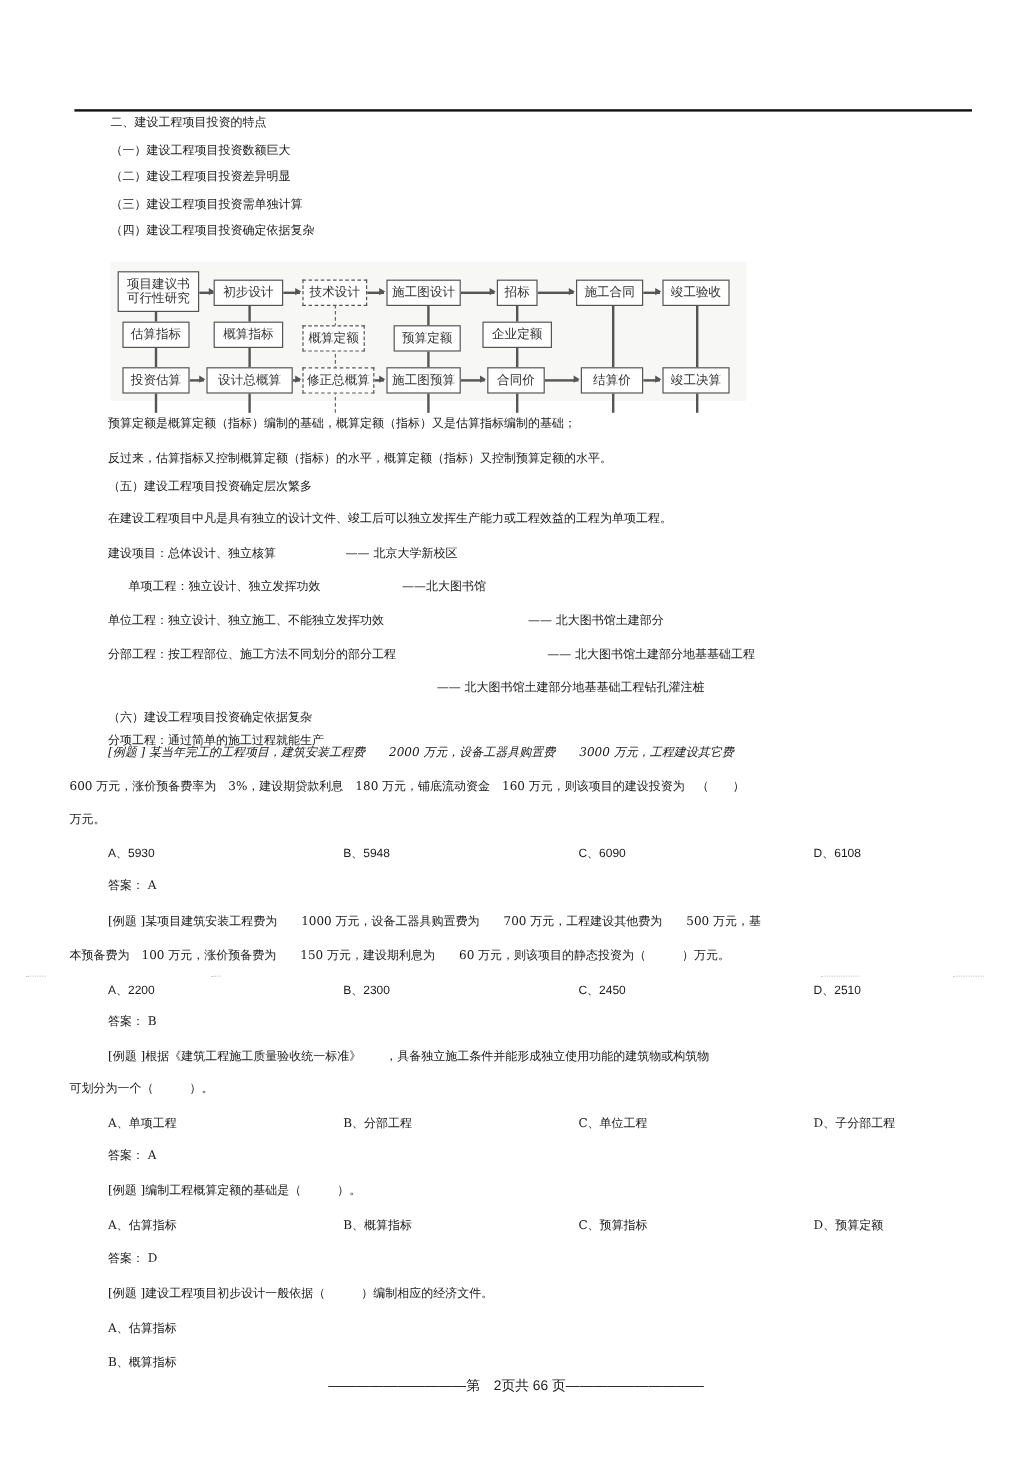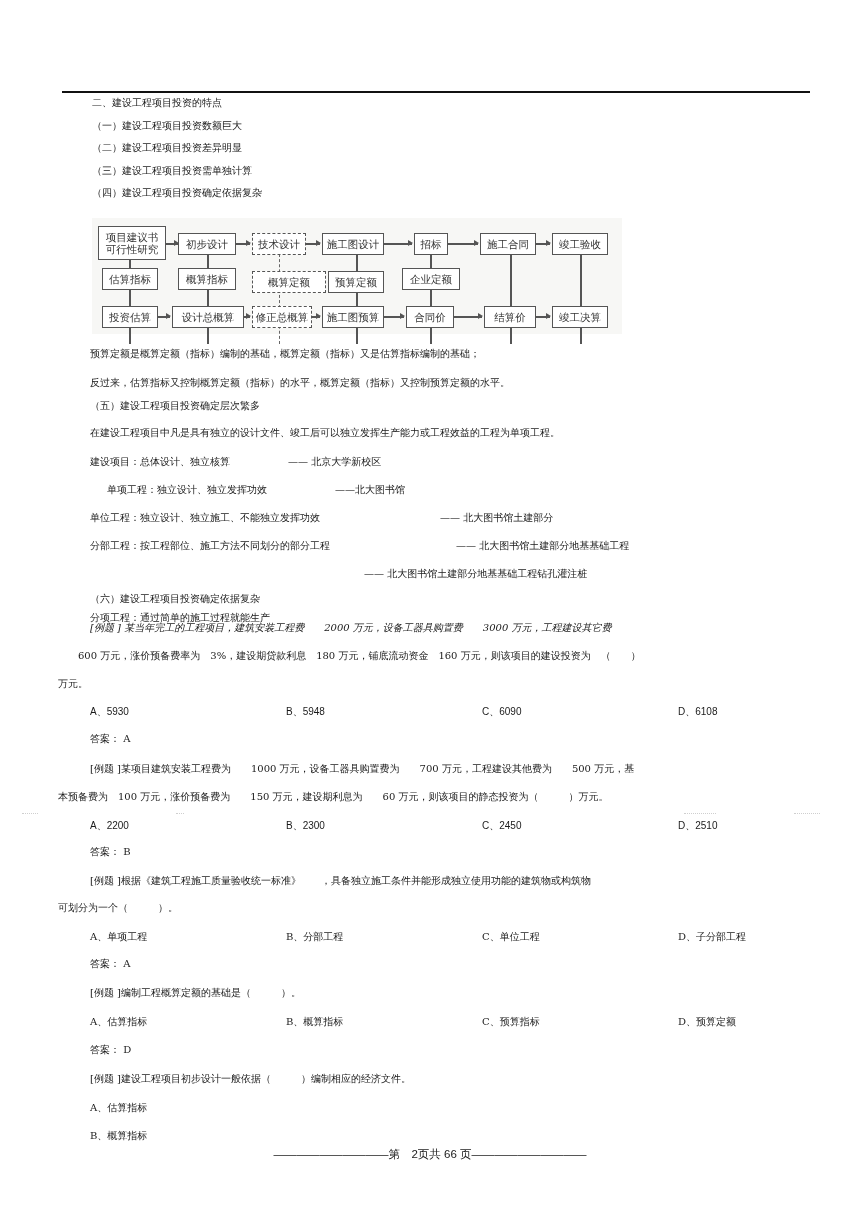--- a/index.html
+++ b/index.html
@@ -81,21 +81,21 @@
 可行性研究</div>
   <div class="dbox" style="left:86px; top:15px; width:58px; height:22px;">初步设计</div>
   <div class="dbox dashed" style="left:160px; top:15px; width:54px; height:22px;">技术设计</div>
   <div class="dbox" style="left:230px; top:15px; width:62px; height:22px;">施工图设计</div>
   <div class="dbox" style="left:322px; top:15px; width:34px; height:22px;">招标</div>
   <div class="dbox" style="left:388px; top:15px; width:56px; height:22px;">施工合同</div>
   <div class="dbox" style="left:460px; top:15px; width:56px; height:22px;">竣工验收</div>
 
   <div class="dbox" style="left:10px; top:50px; width:56px; height:22px;">估算指标</div>
   <div class="dbox" style="left:86px; top:50px; width:58px; height:22px;">概算指标</div>
-  <div class="dbox dashed" style="left:160px; top:53px; width:74px; height:22px;">概算定额</div>
+  <div class="dbox dashed" style="left:160px; top:53px; width:52px; height:22px;">概算定额</div>
   <div class="dbox" style="left:236px; top:53px; width:56px; height:22px;">预算定额</div>
   <div class="dbox" style="left:310px; top:50px; width:58px; height:22px;">企业定额</div>
 
   <div class="dbox" style="left:10px; top:88px; width:56px; height:22px;">投资估算</div>
   <div class="dbox" style="left:80px; top:88px; width:72px; height:22px;">设计总概算</div>
   <div class="dbox dashed" style="left:160px; top:88px; width:60px; height:22px;">修正总概算</div>
   <div class="dbox" style="left:230px; top:88px; width:62px; height:22px;">施工图预算</div>
   <div class="dbox" style="left:314px; top:88px; width:48px; height:22px;">合同价</div>
   <div class="dbox" style="left:392px; top:88px; width:52px; height:22px;">结算价</div>
   <div class="dbox" style="left:460px; top:88px; width:56px; height:22px;">竣工决算</div>
@@ -117,21 +117,21 @@
 
 <div class="line" style="left:90px; top:538px;">分部工程：按工程部位、施工方法不同划分的部分工程</div>
 <div class="line" style="left:456px; top:538px;">—— 北大图书馆土建部分地基基础工程</div>
 
 <div class="line" style="left:90px; top:566px;margin-top:44px;">分项工程：通过简单的施工过程就能生产</div>
 <div class="line" style="left:364px; top:566px;">—— 北大图书馆土建部分地基基础工程钻孔灌注桩</div>
 
 <div class="line" style="left:90px; top:591px;">（六）建设工程项目投资确定依据复杂</div>
 
 <div class="line" style="left:90px; top:620px;font-style:italic;">[例题 ] 某当年完工的工程项目，建筑安装工程费　　2000 万元，设备工器具购置费　　3000 万元，工程建设其它费</div>
-<div class="line" style="left:58px; top:648px;margin-left:20px;">600 万元，涨价预备费率为　3%，建设期贷款利息　180 万元，铺底流动资金　160 万元，则该项目的建设投资为　（　　）</div>
+<div class="line" style="left:58px; top:648px;">600 万元，涨价预备费率为　3%，建设期贷款利息　180 万元，铺底流动资金　160 万元，则该项目的建设投资为　（　　）</div>
 <div class="line" style="left:58px; top:676px;">万元。</div>
 <div class="line sans" style="left:90px; top:704px;">A、5930</div>
 <div class="line sans" style="left:286px; top:704px;">B、5948</div>
 <div class="line sans" style="left:482px; top:704px;">C、6090</div>
 <div class="line sans" style="left:678px; top:704px;">D、6108</div>
 <div class="line" style="left:90px; top:731px;">答案：  A</div>
 
 <div class="line" style="left:90px; top:761px;">[例题 ]某项目建筑安装工程费为　　1000 万元，设备工器具购置费为　　700 万元，工程建设其他费为　　500 万元，基</div>
 <div class="line" style="left:58px; top:789px;">本预备费为　100 万元，涨价预备费为　　150 万元，建设期利息为　　60 万元，则该项目的静态投资为（　　　）万元。</div>
 

